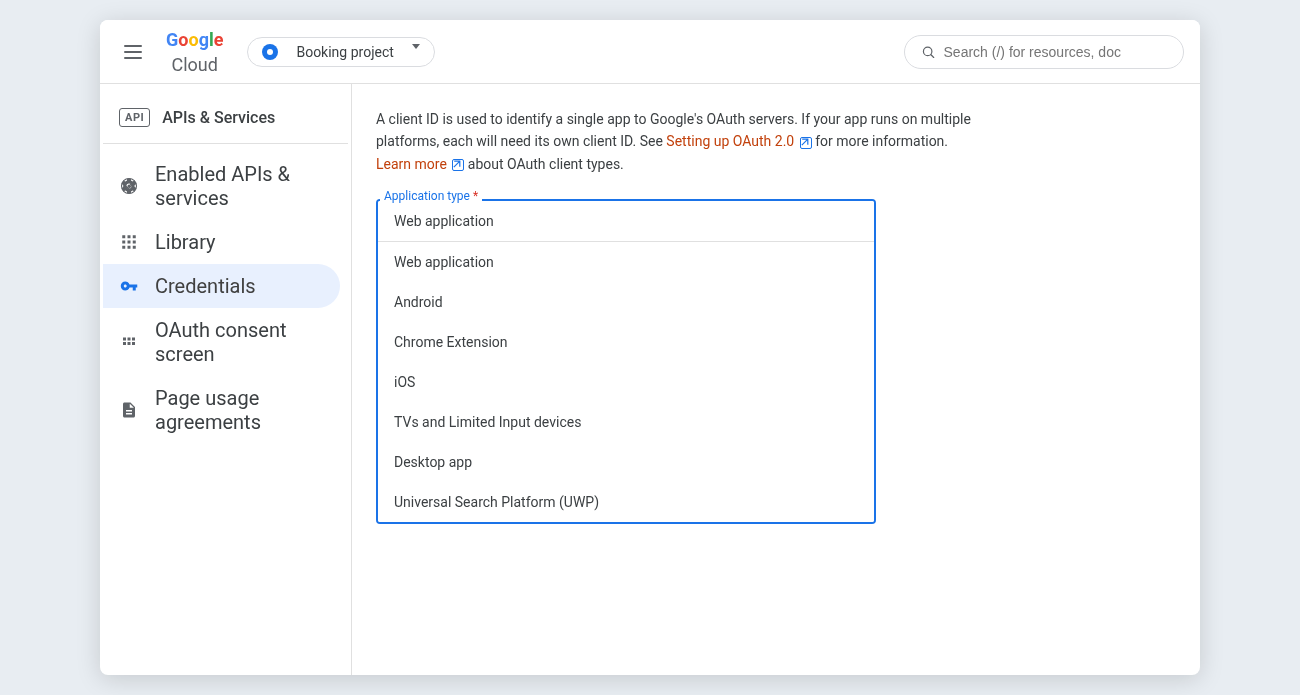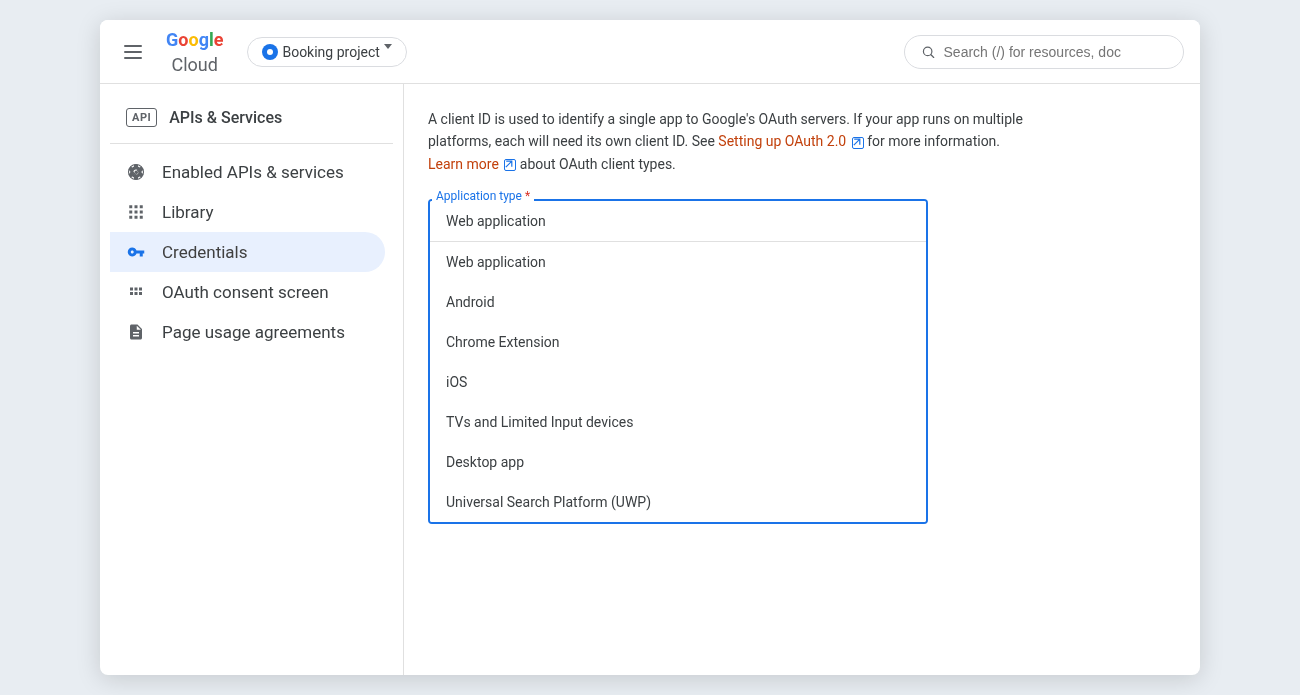--- a/index.html
+++ b/index.html
@@ -61,21 +61,21 @@
     .google-text .g2 { color: #4285F4; }
     .google-text .l { color: #34A853; }
     .google-text .e { color: #EA4335; }
     .cloud-text {
       color: #5f6368;
       font-weight: 400;
     }
     .project-selector {
       display: flex;
       align-items: flex-start;
-      gap: 4px;
+      gap: 18px;
       border: 1px solid #dadce0;
       border-radius: 24px;
       padding: 6px 14px;
       cursor: pointer;
       font-size: 14px;
       color: #3c4043;
       margin-left: 8px;
     }
     .project-dot {
       width: 16px;
@@ -121,23 +121,23 @@
       width: 100%;
     }
     
     .main-layout {
       display: flex;
       height: calc(695px - 64px - 40px);
       min-height: 500px;
     }
     
     .sidebar {
-      width: 304px;
+      width: 252px;
       border-right: 1px solid #e0e0e0;
-      padding: 16px 10px;
+      padding: 16px 3px;
       flex-shrink: 0;
     }
     .sidebar-header {
       display: flex;
       align-items: center;
       gap: 12px;
       padding: 8px 16px 16px;
       border-bottom: 1px solid #e0e0e0;
       margin-bottom: 8px;
     }
@@ -153,21 +153,21 @@
     .sidebar-header-title {
       font-size: 16px;
       color: #3c4043;
       font-weight: 500;
     }
     .sidebar-item {
       display: flex;
       align-items: center;
       gap: 16px;
       padding: 10px 16px;
-      font-size: 17px;
+      font-size: 20px;
       color: #3c4043;
       cursor: pointer;
       border-radius: 0 24px 24px 0;
       margin-right: 8px;
     }
     .sidebar-item.active {
       background: #e8f0fe;
       color: #404040;
     }
     .sidebar-item.active .sidebar-icon {

